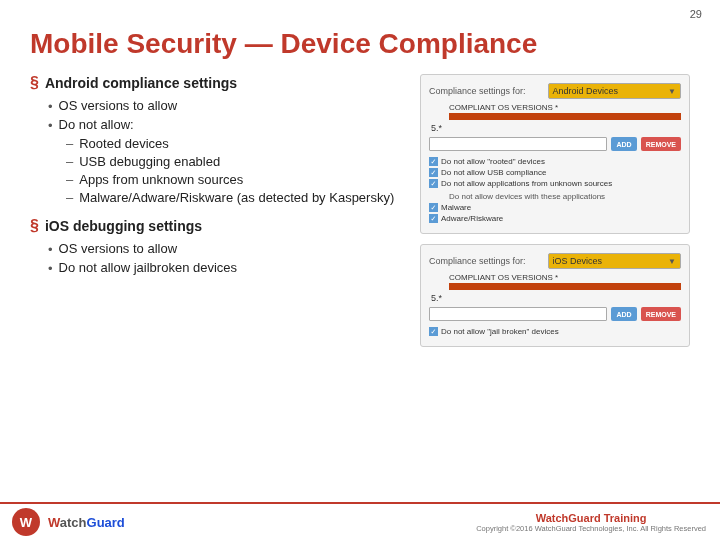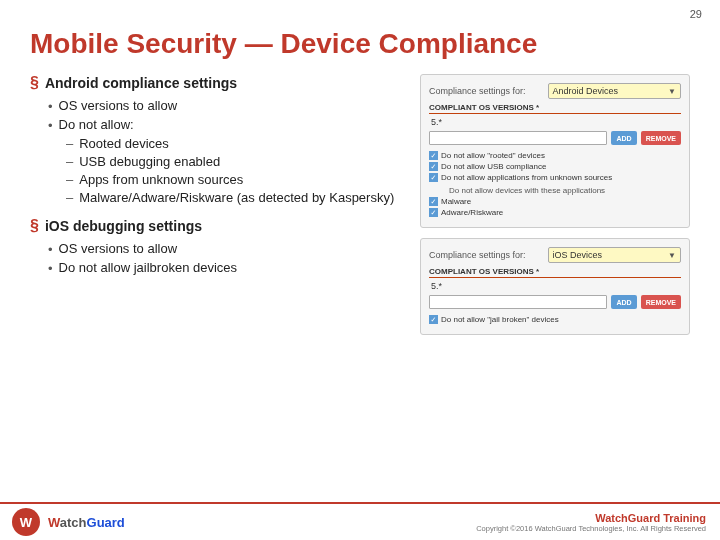--- a/index.html
+++ b/index.html
@@ -122,45 +122,46 @@
     }
 
     .panel-label {
       font-size: 9px;
       color: #555;
       margin-right: 2px;
     }
 
     .panel-select {
       flex: 1;
-      background: #fef9c3;
+      background: #eab308;
       border: 1px solid #aaa;
       border-radius: 2px;
       padding: 2px 4px;
       font-size: 9px;
       color: #333;
       display: flex;
       align-items: center;
       justify-content: space-between;
     }
 
     .panel-select-arrow {
       font-size: 8px;
       color: #555;
     }
 
     .panel-section-title {
       font-size: 8px;
-      font-weight: bold;
+      font-weight: normal;
       color: #333;
       text-transform: uppercase;
       margin-bottom: 3px;
       margin-top: 2px;
-      border-bottom: 1px solid #c2410c;
+      border-bottom: 7px solid #c2410c;
       padding-bottom: 1px;
+      margin-left: 20px;
     }
 
     .panel-os-value {
       font-size: 9px;
       color: #333;
       margin-bottom: 4px;
       padding-left: 2px;
     }
 
     .panel-buttons {
@@ -250,21 +251,21 @@
       align-items: center;
       gap: 6px;
     }
 
     .logo-icon {
       width: 32px;
       height: 32px;
     }
 
     .footer-right {
-      text-align: right;
+      text-align: center;
     }
 
     .footer-title {
       font-size: 11px;
       color: #c0392b;
       font-weight: bold;
     }
 
     .footer-copy {
       font-size: 7.5px;

